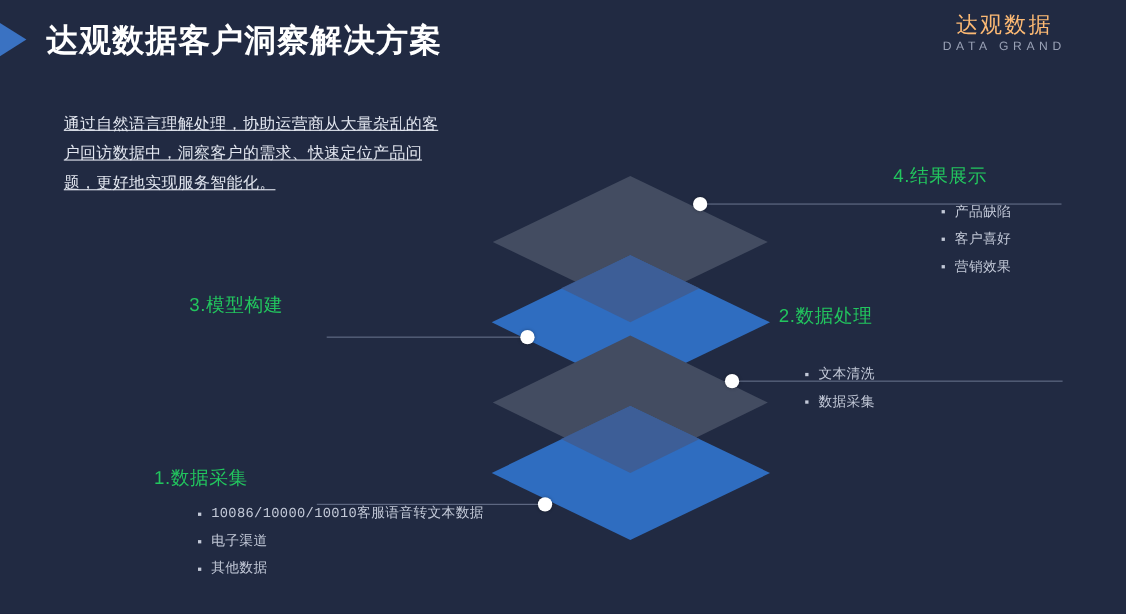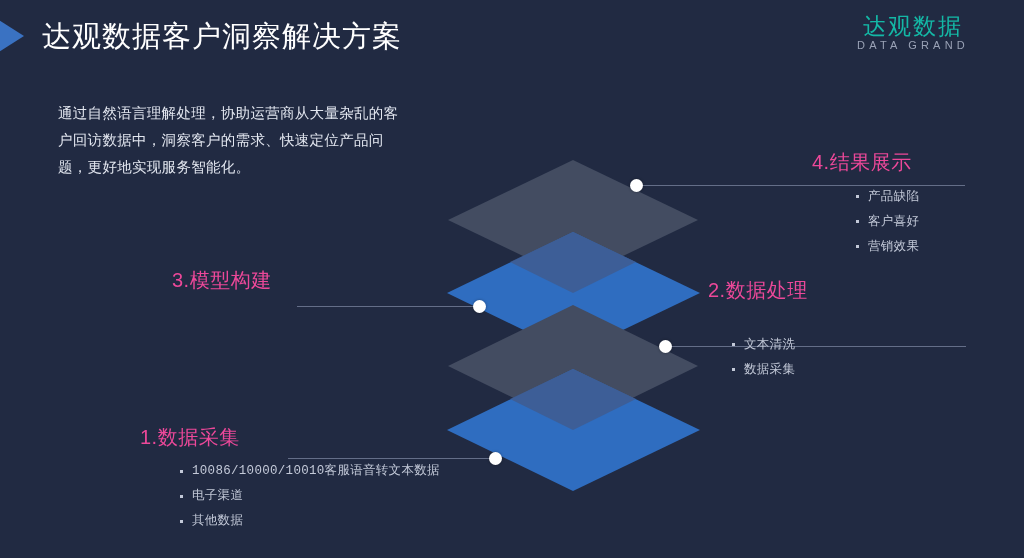--- a/index.html
+++ b/index.html
@@ -32,54 +32,56 @@
     border-bottom: 19px solid transparent;
     border-left: 30px solid #3a72c2;
   }
   #page-title {
     position: absolute;
     left: 42px;
     top: 17px;
     font-size: 29px;
     letter-spacing: 1px;
     color: #ffffff;
-    font-weight: normal;
+    font-weight: bold;
     white-space: nowrap;
   }
   #brand {
     position: absolute;
     right: 36px;
     top: 14px;
     text-align: center;
     width: 150px;
   }
   #brand-cn {
-    font-size: 23px;
+    font-size: 20px;
     letter-spacing: 2px;
-    color: #14b8a6;
+    color: #fdba74;
     line-height: 1.1;
     white-space: nowrap;
+    font-family: Liberation Mono, monospace;
   }
   #brand-en {
     font-size: 11px;
     letter-spacing: 4.2px;
     color: #9aa2b6;
     white-space: nowrap;
   }
 
   
   #intro {
     position: absolute;
     left: 58px;
     top: 100px;
     width: 350px;
     font-size: 14.5px;
     line-height: 27px;
     color: #e3e7f0;
     letter-spacing: 0.3px;
+    text-decoration: underline;
   }
 
   
   #stack {
     position: absolute;
     left: 0;
     top: 0;
     width: 1024px;
     height: 558px;
     pointer-events: none;
@@ -99,22 +101,22 @@
     border-radius: 50%;
     background: #ffffff;
     box-shadow: 0 0 3px rgba(0,0,0,.35);
   }
 
   
   .step {
     position: absolute;
   }
   .step-title {
-    font-size: 20px;
-    color: #ec4899;
+    font-size: 17px;
+    color: #22c55e;
     white-space: nowrap;
     letter-spacing: 0.5px;
     line-height: 1.2;
   }
   .step-bullets {
     margin: 10px 0 0 0;
     padding: 0;
     list-style: none;
   }
   .step-bullets li {

